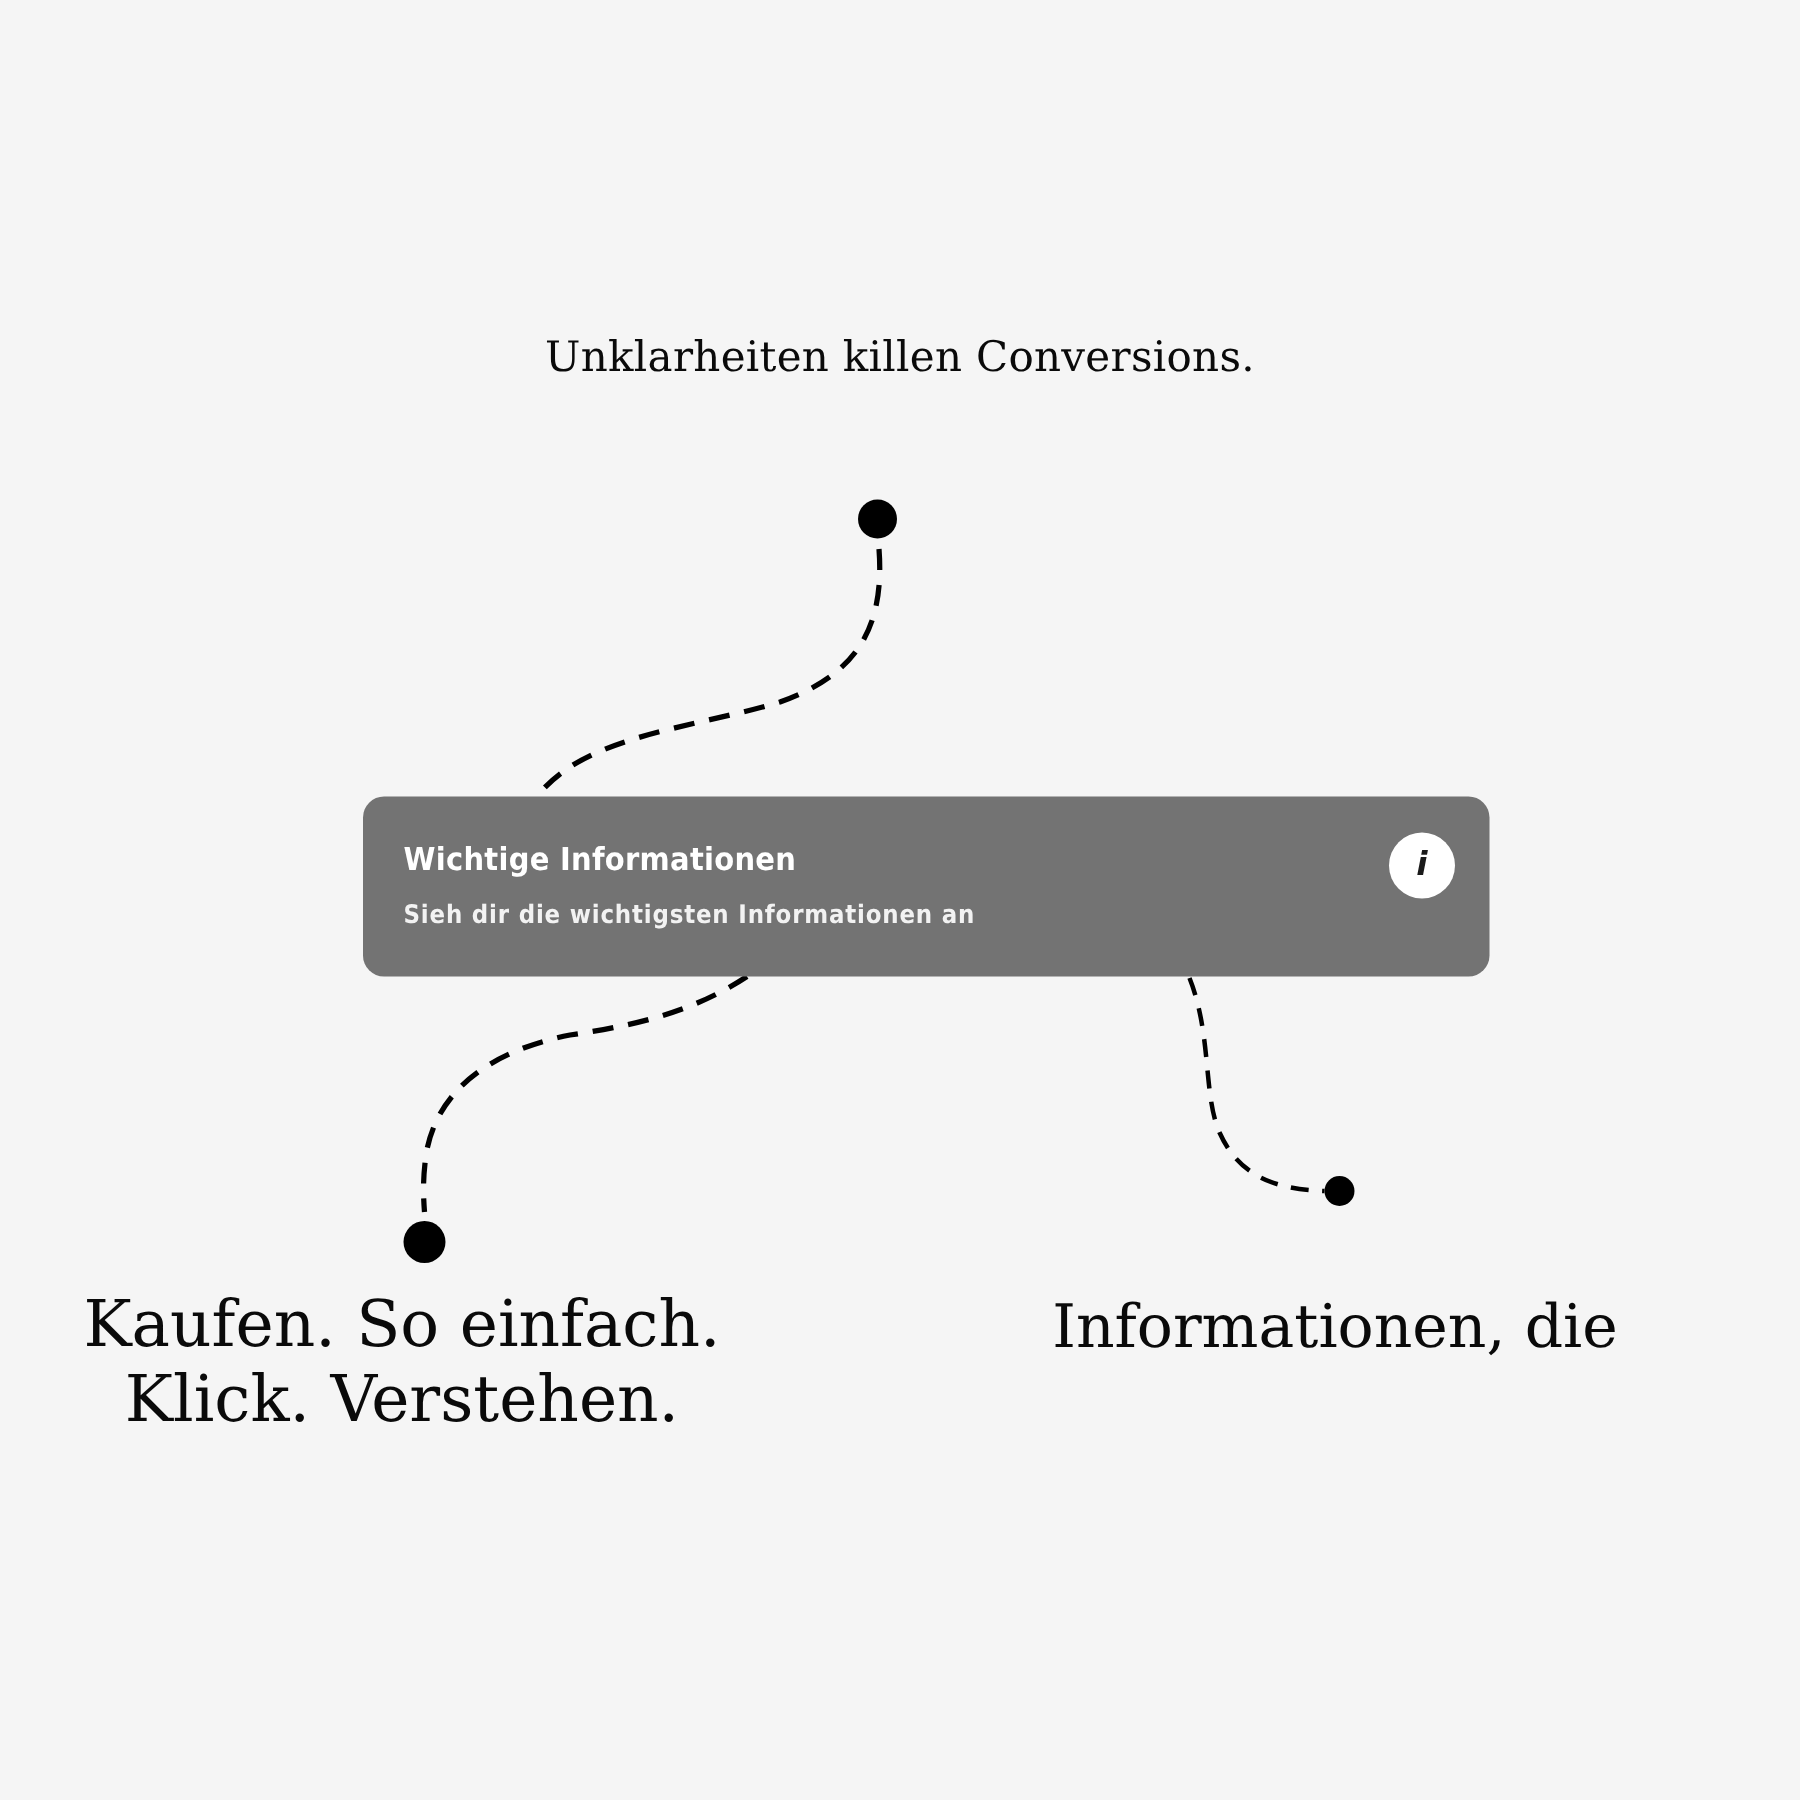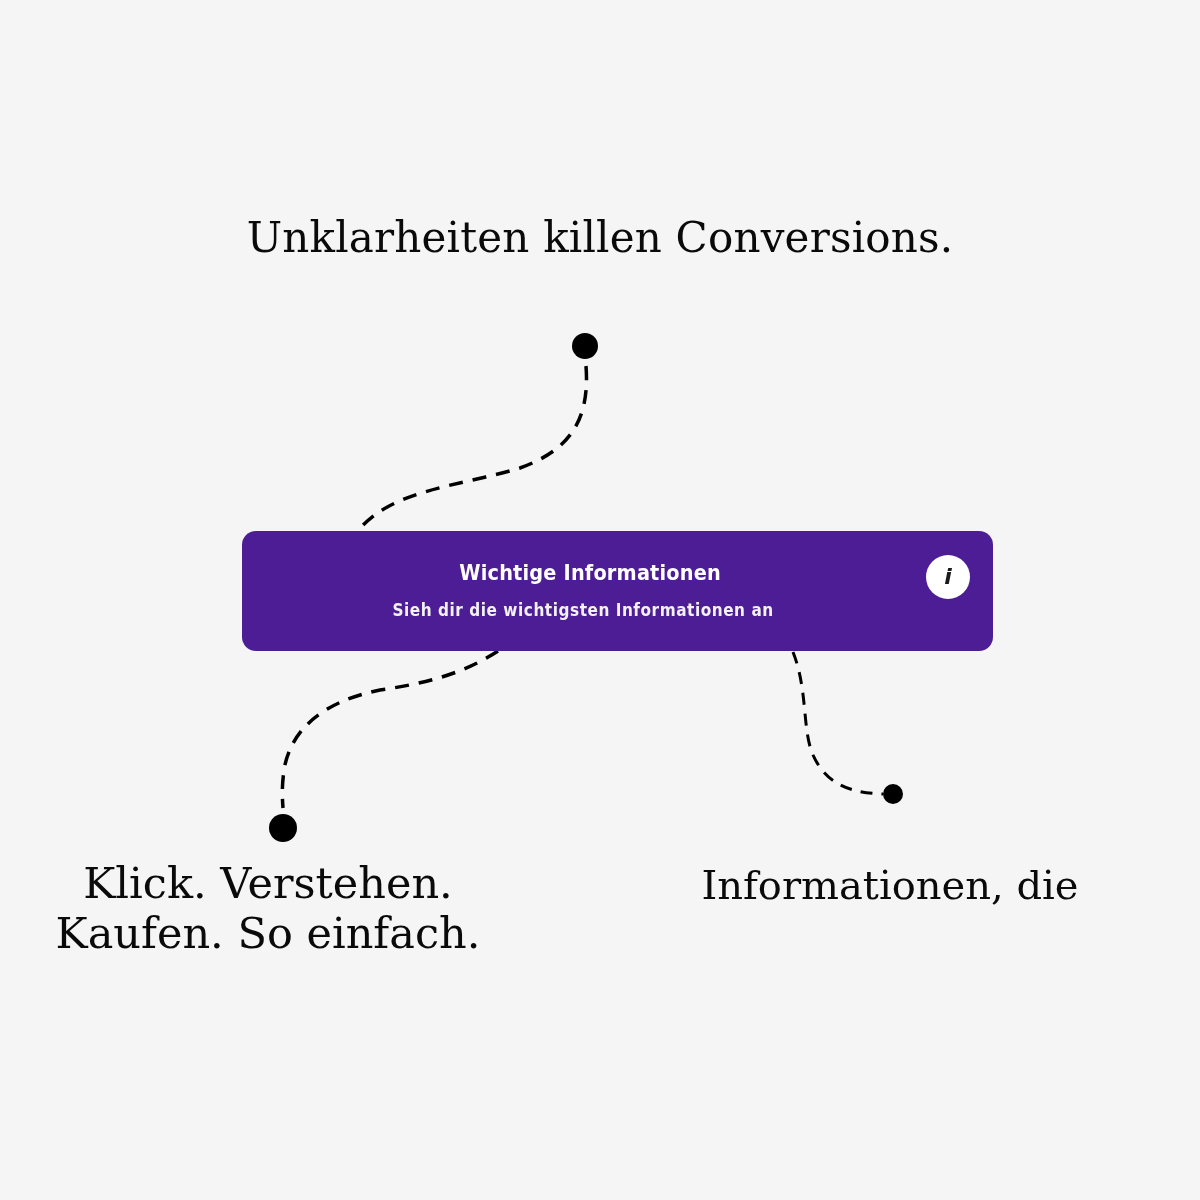--- a/index.html
+++ b/index.html
@@ -21,41 +21,40 @@
       text-align: center;
       font-family: "DejaVu Serif", "Liberation Serif", serif;
       font-weight: 400;
       color: #0a0a0a;
       line-height: 1.13;
       white-space: nowrap;
     }
     .caption span { display: block; }
     .caption-top {
       left: 0; width: 1200px; top: 214px;
-      font-size: 42px; line-height: 48px;
+      font-size: 28px; line-height: 48px;
       letter-spacing: 0.2px;
     }
     .caption-bottom-left {
       left: 18px; width: 500px; top: 858px;
       font-size: 43px; line-height: 50px;
     }
     .caption-bottom-right {
       left: 610px; width: 560px; top: 862px;
       font-size: 40px; line-height: 46px;
     }
     .info-card {
       position: absolute;
       left: 242px; top: 531px;
       width: 751px; height: 120px;
-      background: #4c1d95;
+      background: #737373;
       border-radius: 14px;
       box-sizing: border-box;
       padding: 28px 26px 0 27px;
       cursor: pointer;
-      text-align: center;
     }
     .info-card-title {
       font-family: "DejaVu Sans", "Liberation Sans", sans-serif;
       font-weight: 700;
       font-size: 21px;
       color: #ffffff;
       letter-spacing: 0.2px;
       line-height: 28px;
       transform: scaleX(0.92);
       transform-origin: left center;
@@ -118,19 +117,19 @@
 
 <div class="info-card">
   <div class="info-card-title">Wichtige Informationen</div>
   <div class="info-card-subtitle">Sieh dir die wichtigsten Informationen an</div>
   <div class="info-icon">
     <span>i</span>
   </div>
 </div>
 
 <div class="caption caption-bottom-left">
+  <span>Kaufen. So einfach.</span>
   <span>Klick. Verstehen.</span>
-  <span>Kaufen. So einfach.</span>
 </div>
 
 <div class="caption caption-bottom-right">
   <span>Informationen, die</span>
 </div>
 
 </body></html>

